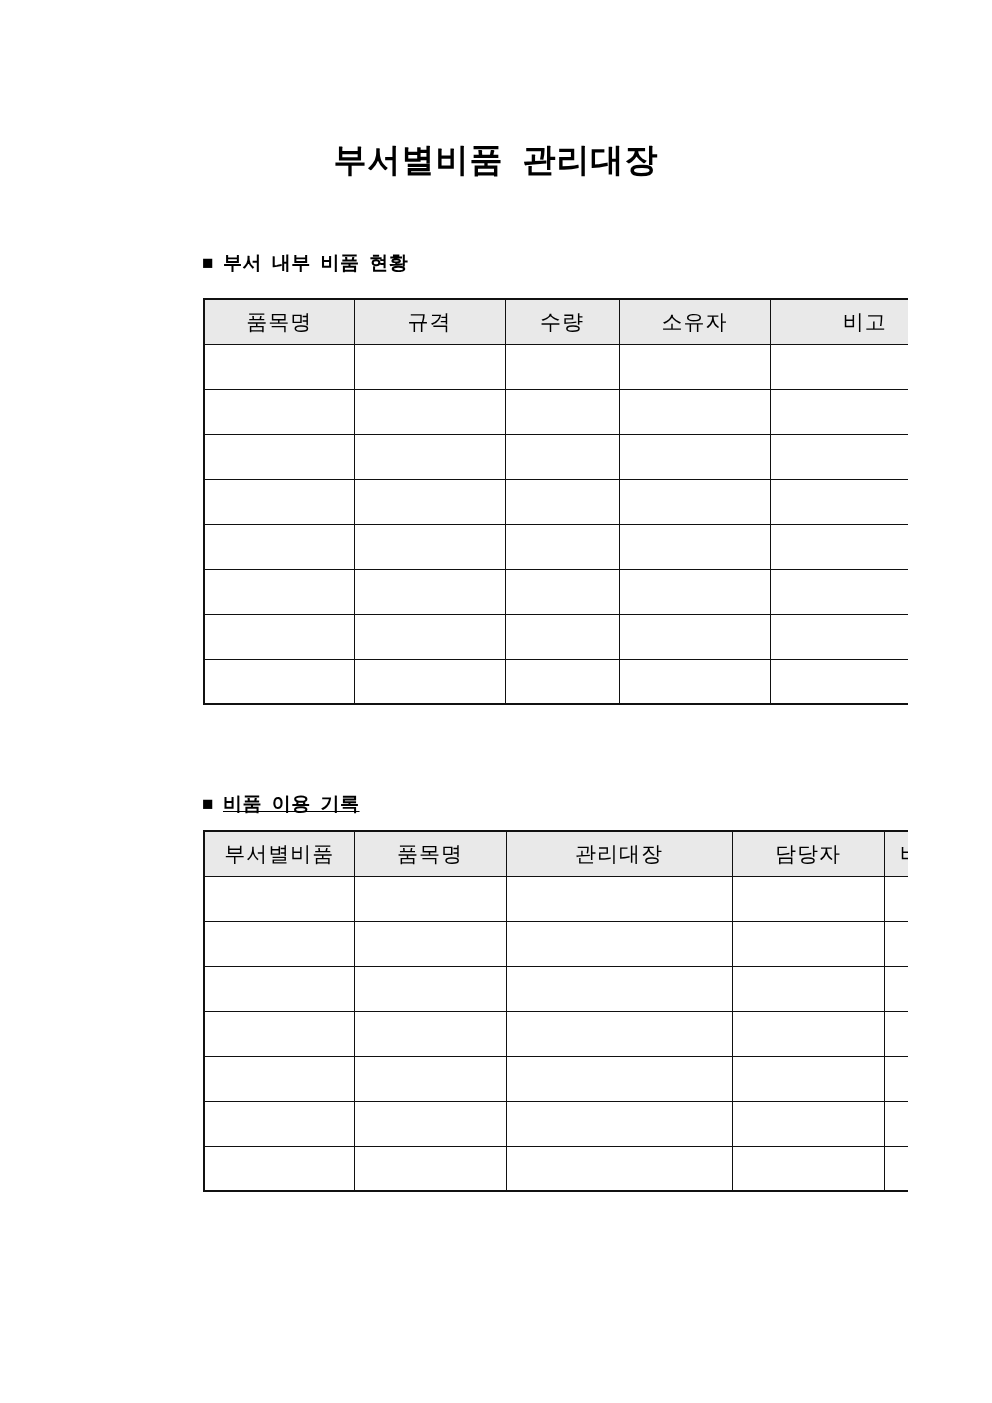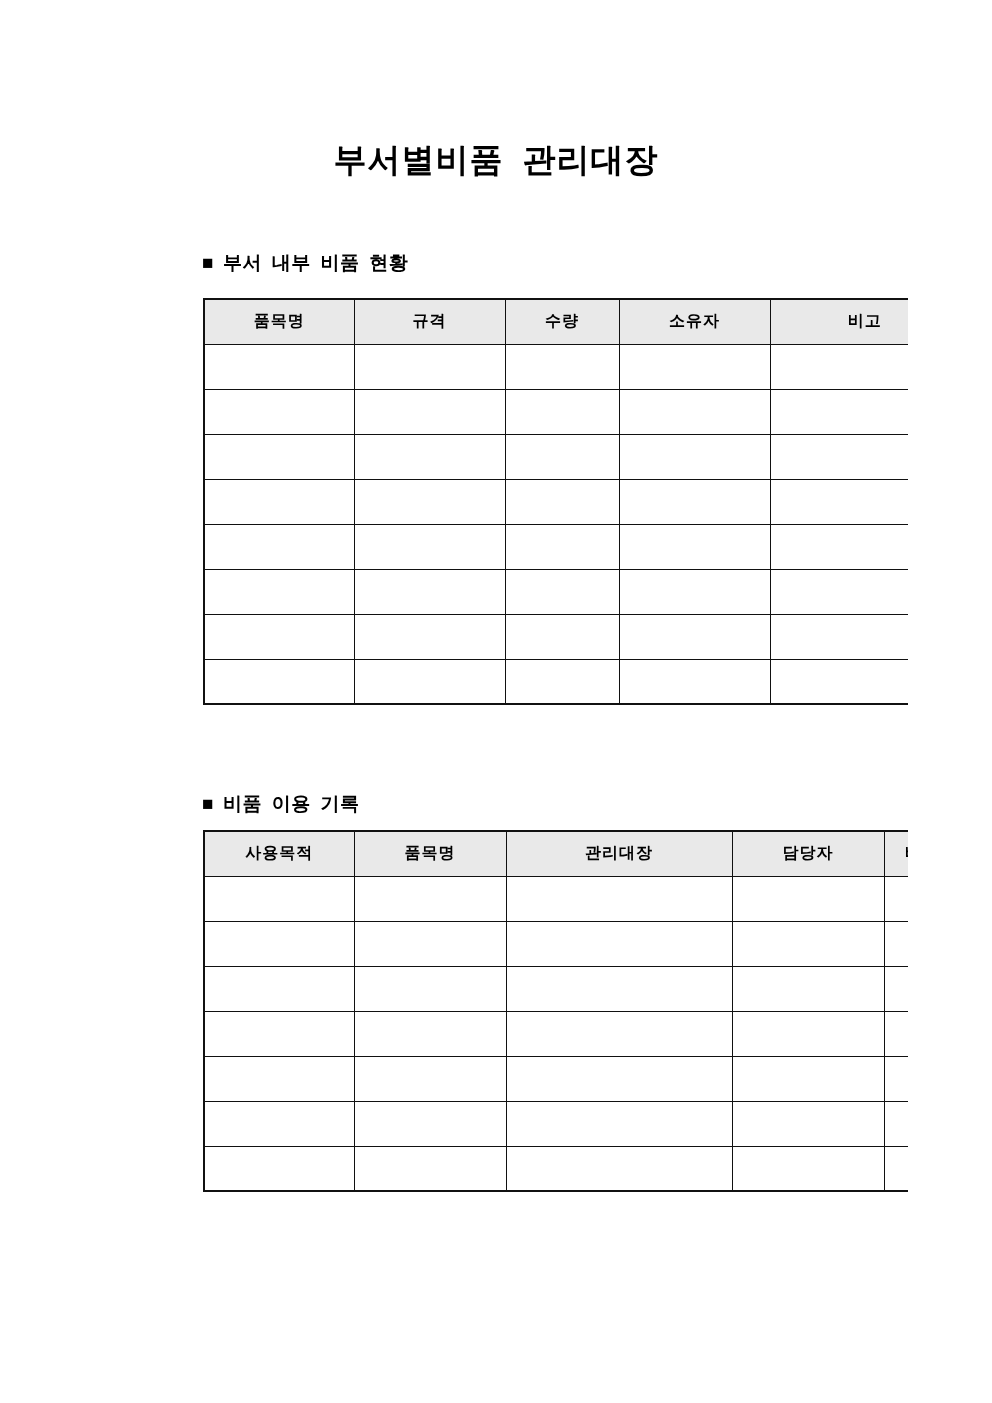--- a/index.html
+++ b/index.html
@@ -41,21 +41,21 @@
     position: absolute;
     left: 118px;
     font-size: 19px;
     line-height: 23px;
     font-weight: bold;
     letter-spacing: 0.5px;
     word-spacing: 4px;
     white-space: nowrap;
   }
   #heading1 { top: 243px; }
-  #heading2 { top: 784px; }
+  #heading2 { top: 784px; text-decoration: underline; }
   .bullet {
     display: inline-block;
     margin-right: 9px;
     font-size: 19px;
   }
   table.grid {
     position: absolute;
     left: 119px;
     width: 758px;
     border-collapse: collapse;
@@ -65,22 +65,22 @@
   #table1 { top: 290px; }
   #table2 { top: 822px; }
   table.grid th,
   table.grid td {
     border: 1px solid var(--grid-border);
     padding: 0;
   }
   table.grid th {
     background: var(--header-bg);
     height: 45px;
-    font-size: 16px;
-    font-weight: bold;
+    font-size: 21px;
+    font-weight: normal;
     letter-spacing: 1px;
     text-align: center;
     vertical-align: middle;
     color: var(--text-color);
   }
   table.grid td {
     height: 45px;
     background: var(--page-bg);
   }
 </style>
@@ -179,21 +179,21 @@
   <table class="grid" id="table2">
     <colgroup>
       <col style="width:150px">
       <col style="width:152px">
       <col style="width:226px">
       <col style="width:152px">
       <col style="width:76px">
     </colgroup>
     <thead>
       <tr>
-          <th>사용목적</th>
+          <th>부서별비품</th>
           <th>품목명</th>
           <th>관리대장</th>
           <th>담당자</th>
           <th>비고</th>
         </tr>
     </thead>
     <tbody>
         <tr>
           <td></td>
           <td></td>

